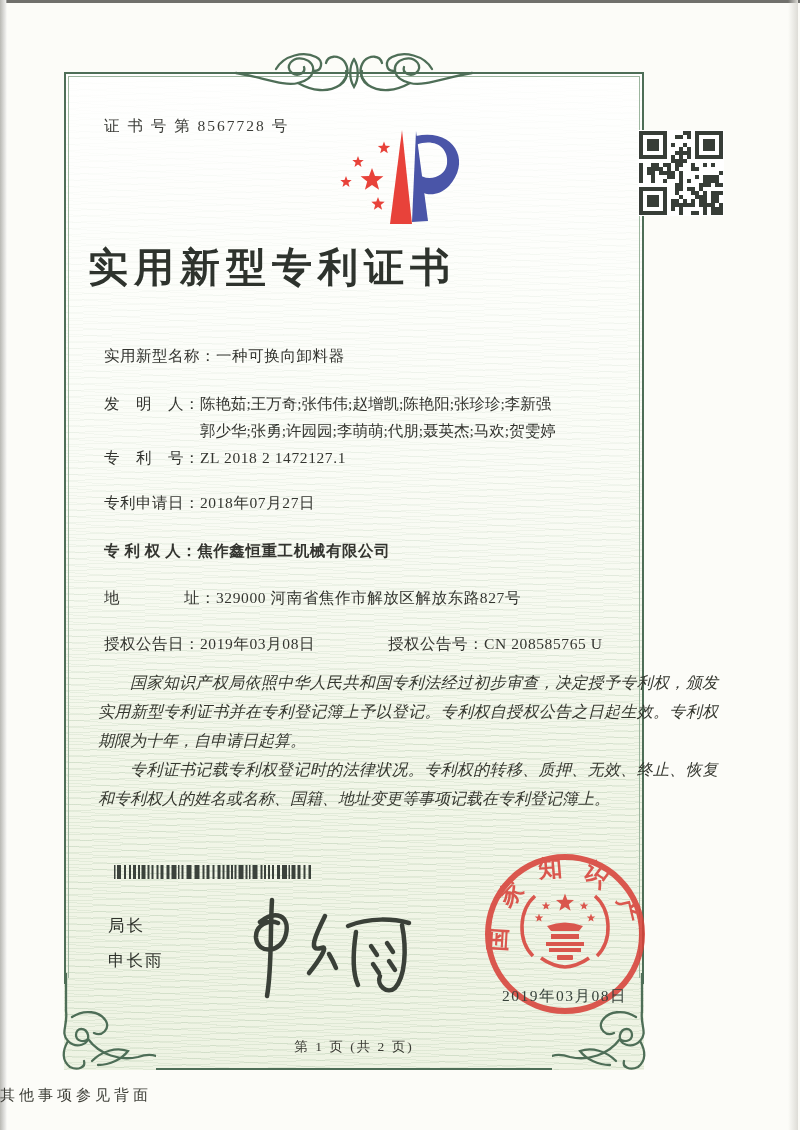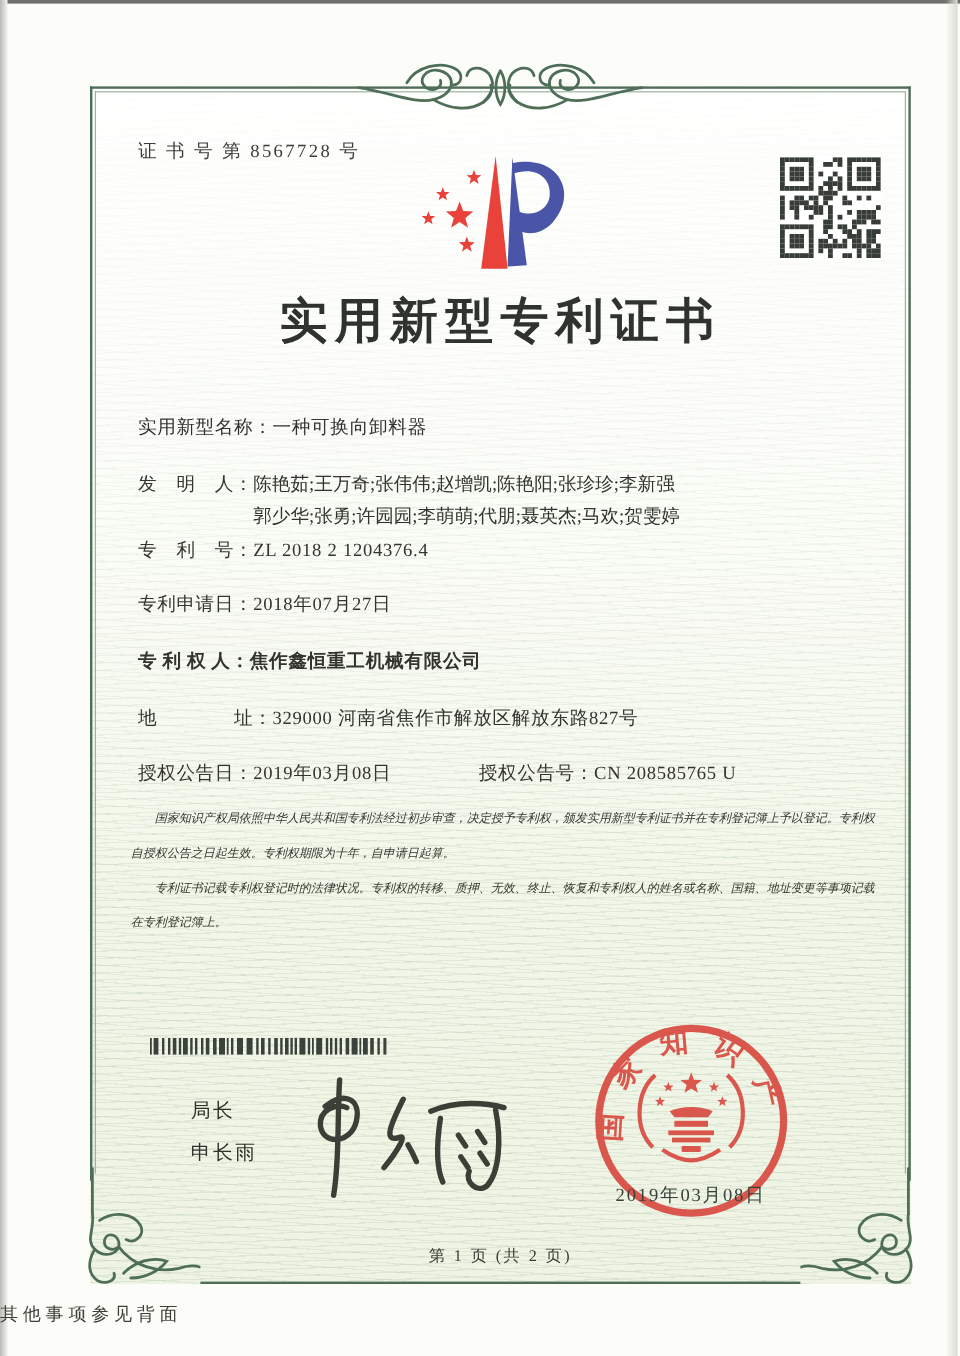--- a/index.html
+++ b/index.html
@@ -13,21 +13,21 @@
     font-family:"Liberation Serif","DejaVu Serif",serif;color:var(--ink);
     overflow:hidden;
   }
   .scan-top-edge{position:absolute;left:0;top:0;width:100%;height:3px;background:#70706c;}
   .scan-left-edge{position:absolute;left:0;top:0;width:7px;height:100%;
     background:linear-gradient(90deg,#b9b9b4,#ececea 80%,rgba(255,255,255,0));}
   .scan-right-edge{position:absolute;right:2px;top:0;width:10px;height:100%;
     background:linear-gradient(90deg,rgba(255,255,255,0),#dddcd6);}
 
   
-  .cert{position:absolute;left:75px;top:72px;width:684px;height:998px;
+  .cert{position:absolute;left:64px;top:72px;width:580px;height:998px;
     background:
       repeating-linear-gradient(178deg, rgba(122,160,118,.14) 0 1px, rgba(255,255,255,0) 1px 6px),
       repeating-linear-gradient(184deg, rgba(122,160,118,.12) 0 1px, rgba(255,255,255,0) 1px 7px),
       linear-gradient(#fbfdf5,#eef3e3);
   }
   .cert .white-fade{position:absolute;inset:0;pointer-events:none;
     background:linear-gradient(rgba(255,255,255,.92) 0%, rgba(255,255,255,.45) 40%, rgba(255,255,255,0) 68%);}
   .fl{position:absolute;}
   .f-top{left:0;right:0;top:0;border-top:2px solid var(--green);}
   .f-top-i{left:4px;right:4px;top:4px;border-top:1px solid var(--green2);}
@@ -40,45 +40,45 @@
   .orn{position:absolute;pointer-events:none;}
   .orn path{stroke:var(--green);stroke-width:2.3;fill:none;stroke-linecap:round;}
   .orn-top{left:50%;top:-29px;transform:translateX(-50%);}
   .orn-bl{left:-12px;bottom:-5px;}
   .orn-br{right:-12px;bottom:-5px;transform:scaleX(-1);}
 
   
   .cert-no{position:absolute;left:40px;top:44px;font-size:15.5px;letter-spacing:2px;color:#3c3d38;}
   .logo{position:absolute;left:268px;top:56px;width:140px;height:110px;}
   .qr{position:absolute;left:574px;top:58px;width:86px;height:86px;background:#fff;padding:1px;}
-  .title{position:absolute;left:0;right:0;top:168px;text-align:center;
-    font-size:40px;font-weight:700;letter-spacing:6px;color:#2e332d;}
+  .title{position:absolute;left:0;right:0;top:168px;text-align:left;
+    font-size:40px;font-weight:700;letter-spacing:6px;color:#2e332d;padding-left:24px;}
 
   
   .f-row{position:absolute;left:40px;right:30px;font-size:15.5px;color:#33342f;white-space:nowrap;}
   .f-row .lbl{letter-spacing:.5px;}
   .f-row .val{letter-spacing:.6px;}
   .row-name{top:274px;}
   .row-inv{top:318px;line-height:27px;}
   .row-inv .vals{display:inline-block;vertical-align:top;}
   .row-pno{top:376px;}
   .row-fdate{top:421px;font-family:Liberation Serif, serif;}
   .row-patentee{top:469px;font-weight:bold;}
   .row-addr{top:516px;}
   .row-grant{top:562px;}
   .row-grant .grant2{position:absolute;left:284px;top:0;}
 
   
   .paras{position:absolute;left:34px;width:620px;top:596px;
-    font-size:10px;font-style:italic;line-height:29px;color:#35372f;text-align:justify;}
+    font-size:16px;font-style:italic;line-height:29px;color:#35372f;text-align:justify;}
   .paras p{text-indent:2em;}
 
   
   .barcode{position:absolute;left:50px;top:793px;width:197px;height:14px;overflow:hidden;}
-  .signer{position:absolute;left:44px;top:843px;font-size:16.5px;color:#2f332c;letter-spacing:2px;margin-left:40px;}
+  .signer{position:absolute;left:44px;top:843px;font-size:16.5px;color:#2f332c;letter-spacing:2px;}
   .signer .s-name{margin-top:13px;}
   .signature{position:absolute;left:164px;top:820px;width:205px;height:112px;}
   .signature path{stroke:#3a4038;stroke-width:4.5;fill:none;stroke-linecap:round;stroke-linejoin:round;}
   .seal{position:absolute;left:415px;top:776px;width:172px;height:172px;opacity:.88;}
   .seal-date{position:absolute;left:438px;top:914px;font-size:15.5px;letter-spacing:1.5px;color:#36413a;z-index:5;}
   .page-info{position:absolute;left:0;right:0;top:966px;text-align:center;font-size:13.5px;
     letter-spacing:2px;color:#3a3b34;}
   .back-note{position:absolute;left:0;right:0;top:1086px;font-size:15px;
     letter-spacing:4px;color:#3d3e37;}
 </style>
@@ -375,21 +375,21 @@
 
   <h1 class="title">实用新型专利证书</h1>
 
   <div class="f-row row-inv">
     <span class="lbl">发　明　人：</span><span class="vals"><span>陈艳茹;王万奇;张伟伟;赵增凯;陈艳阳;张珍珍;李新强</span><br><span>郭少华;张勇;许园园;李萌萌;代朋;聂英杰;马欢;贺雯婷</span></span>
   </div>
   <div class="f-row row-name">
     <span class="lbl">实用新型名称：</span><span class="val">一种可换向卸料器</span>
   </div>
   <div class="f-row row-pno">
-    <span class="lbl">专　利　号：</span><span class="val">ZL 2018 2 1204376.4</span>
+    <span class="lbl">专　利　号：</span><span class="val">ZL 2018 2 1472127.1</span>
   </div>
   <div class="f-row row-fdate">
     <span class="lbl">专利申请日：</span><span class="val">2018年07月27日</span>
   </div>
   <div class="f-row row-patentee">
     <span class="lbl">专 利 权 人：</span><span class="val">焦作鑫恒重工机械有限公司</span>
   </div>
   <div class="f-row row-addr">
     <span class="lbl">地　　　　址：</span><span class="val">329000 河南省焦作市解放区解放东路827号</span>
   </div>

